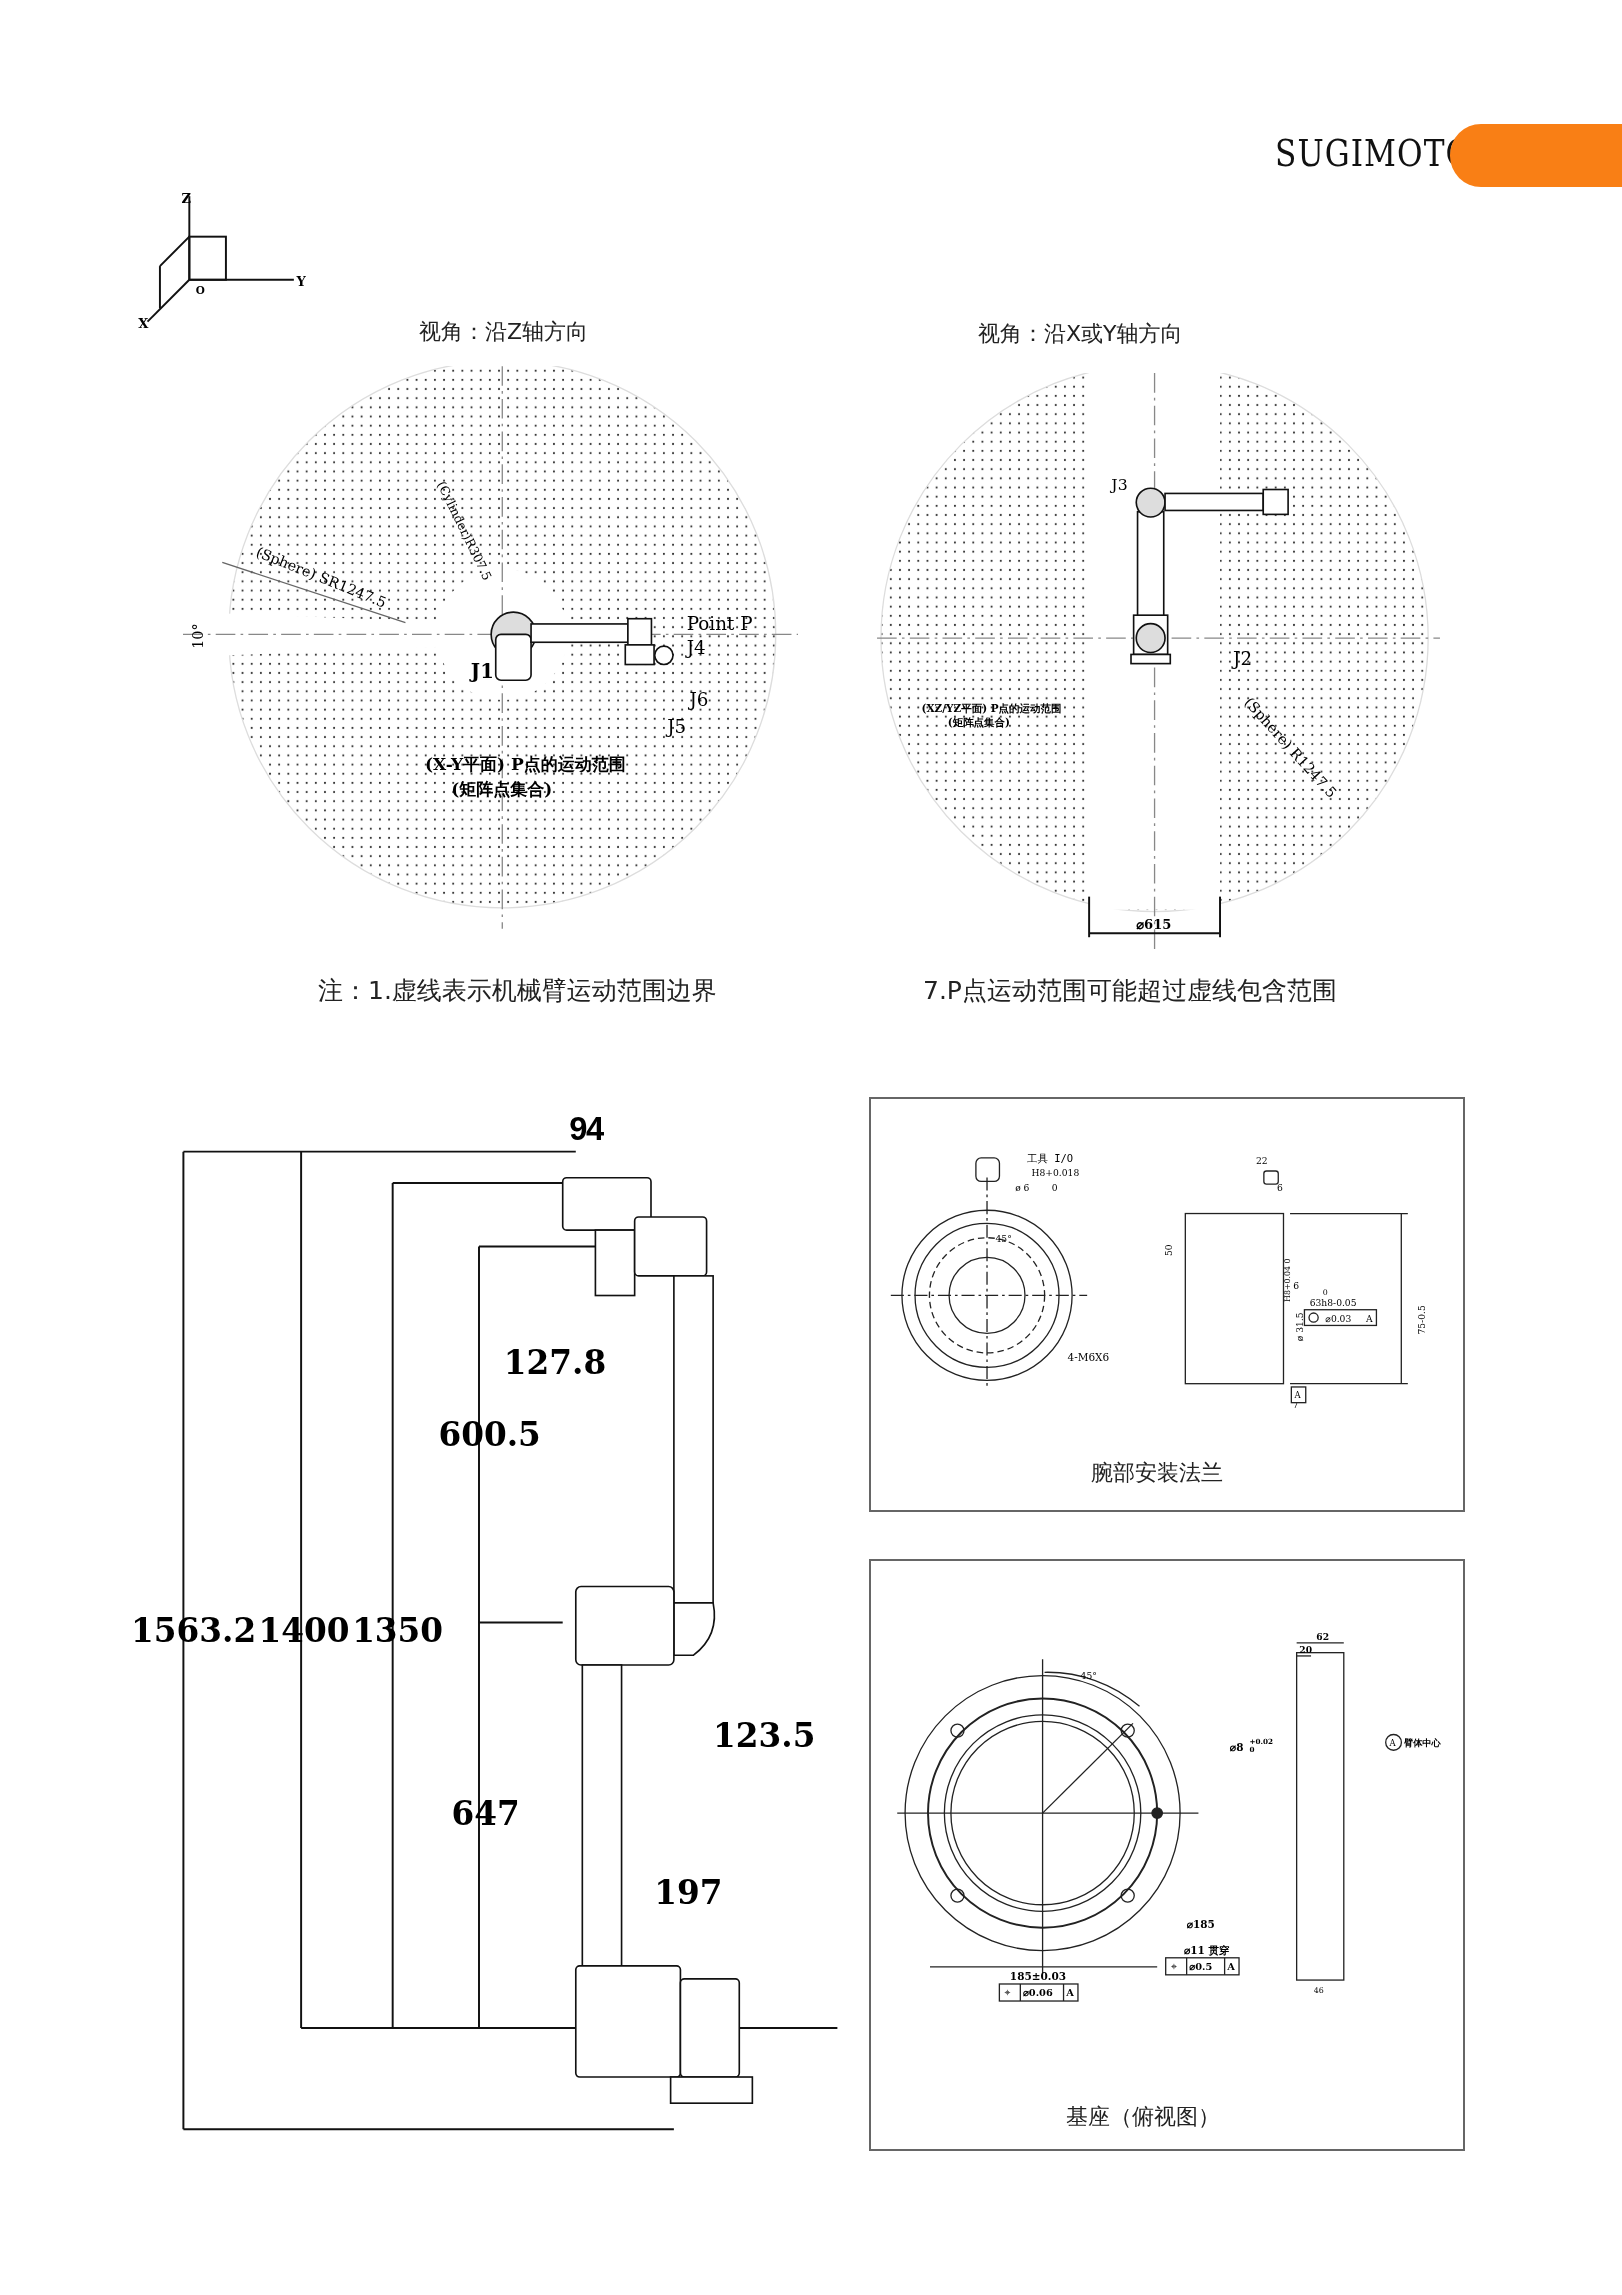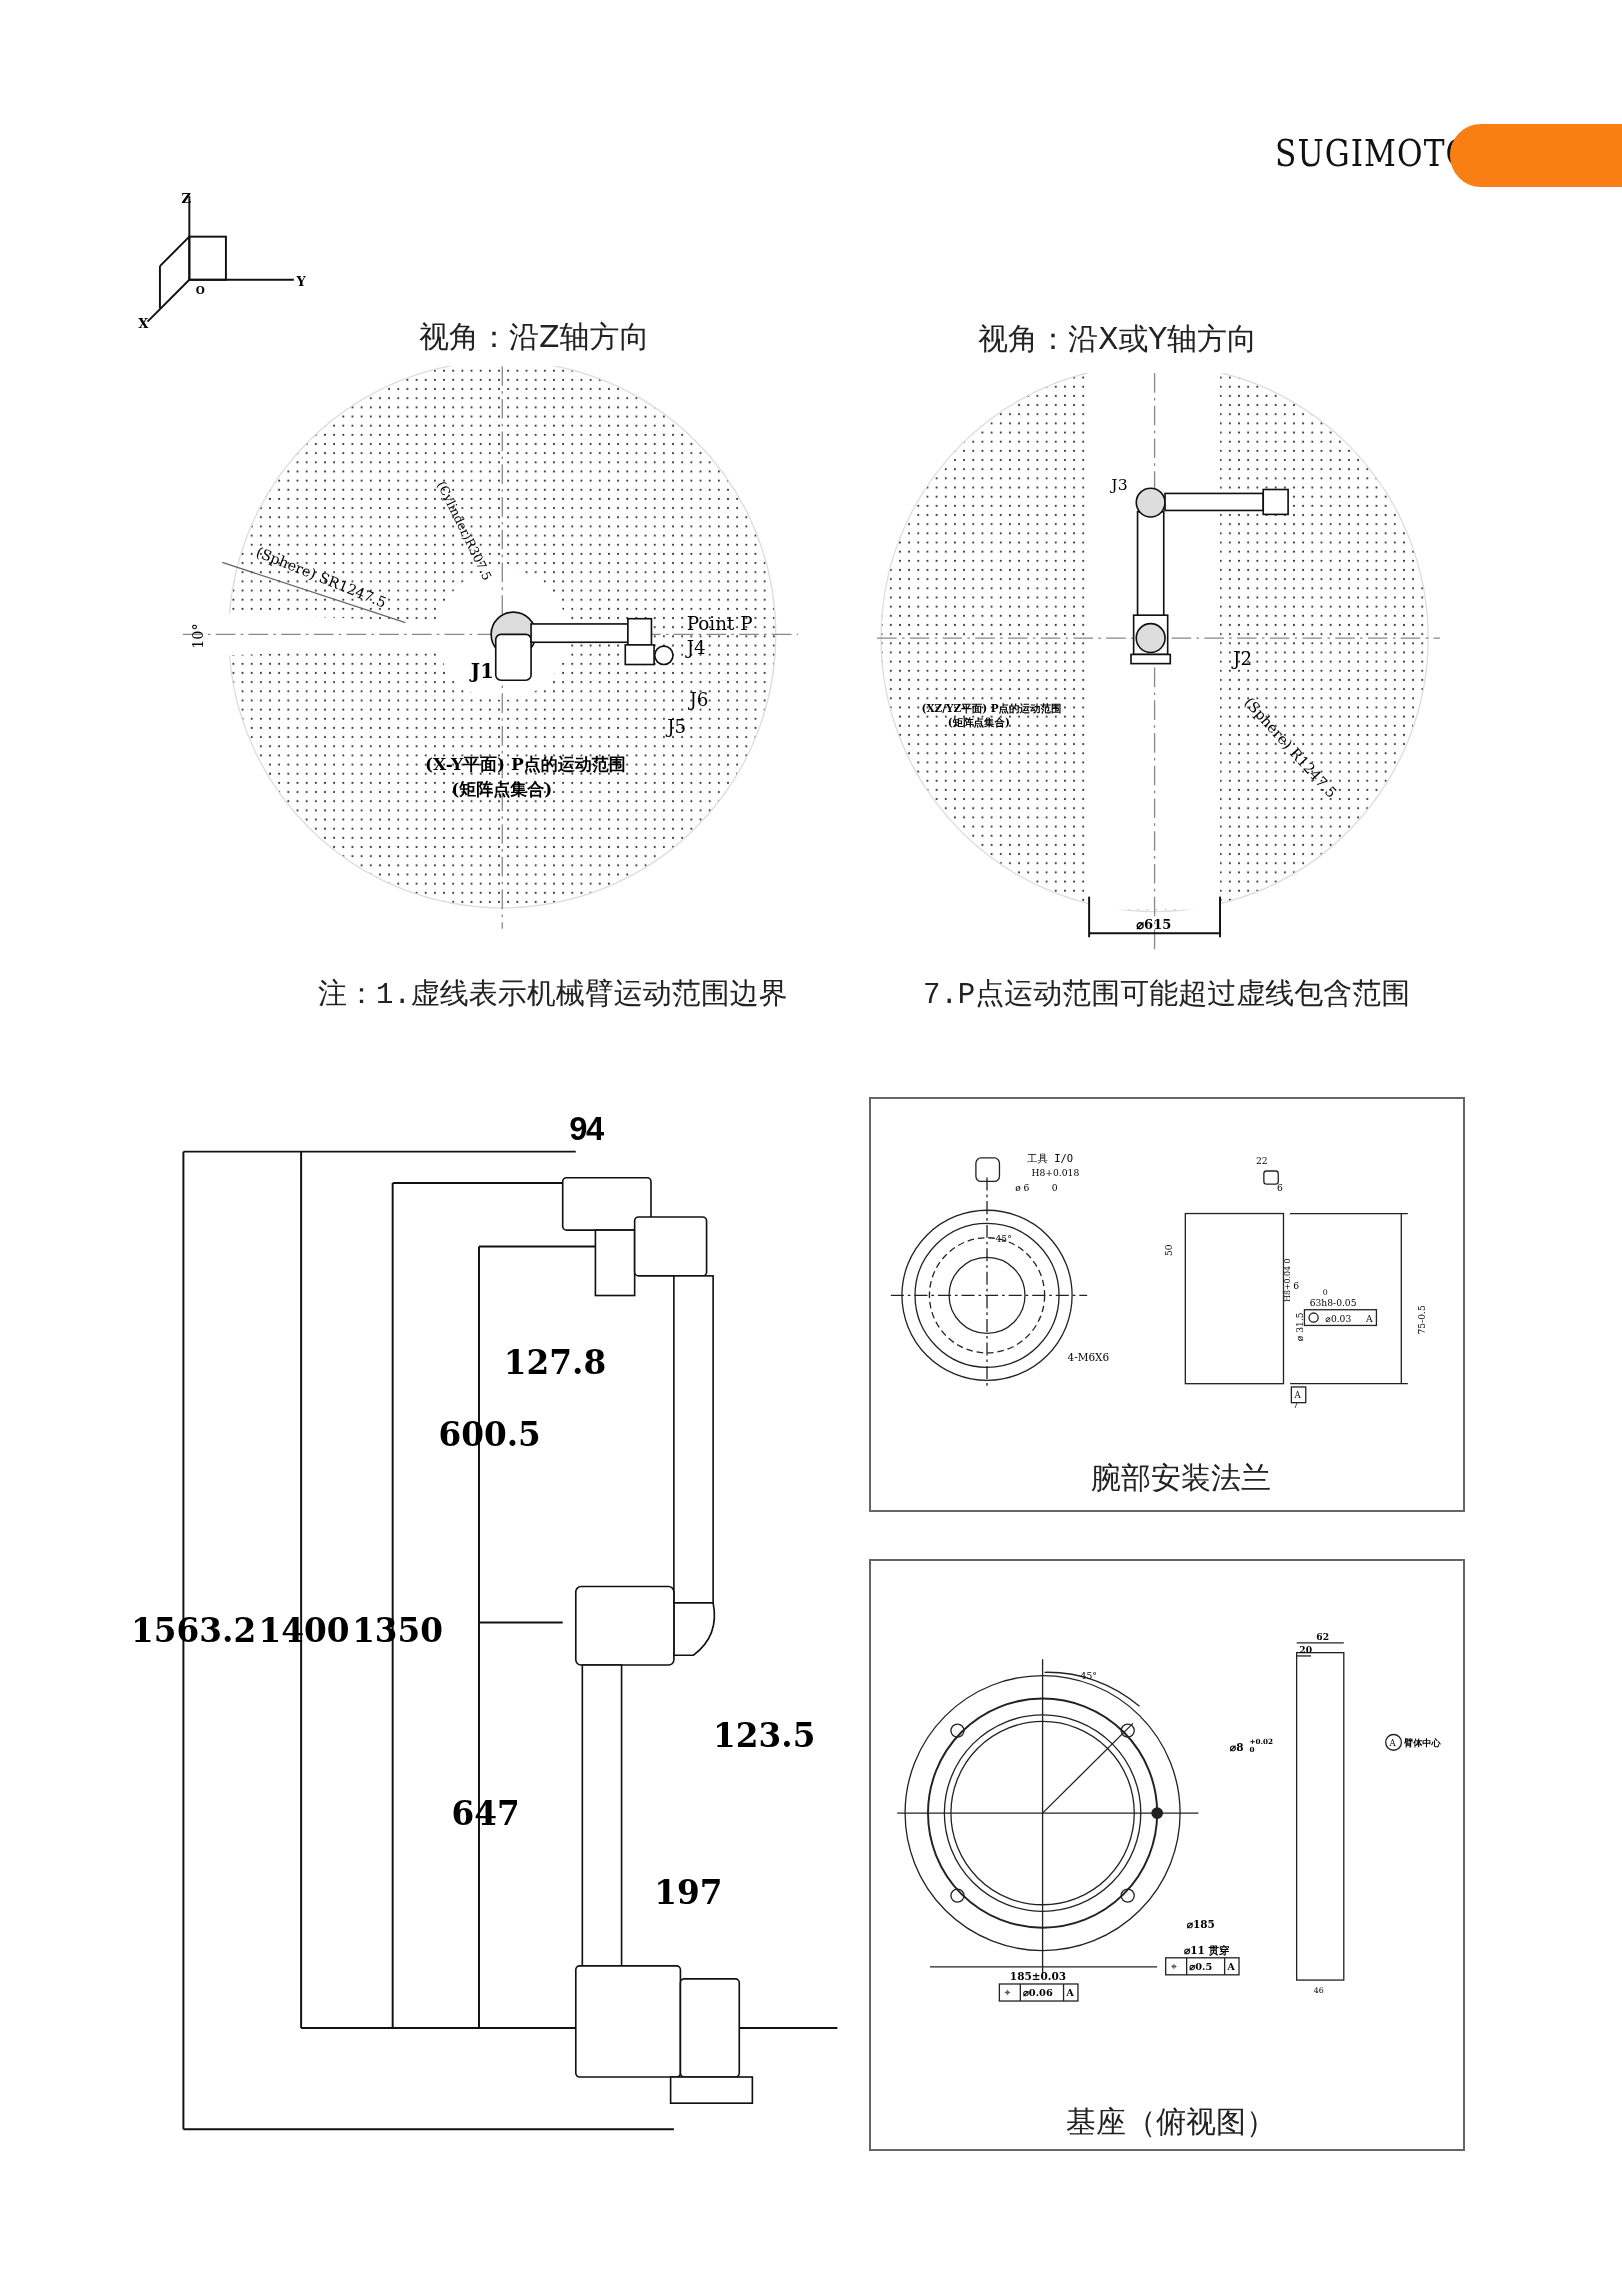--- a/index.html
+++ b/index.html
@@ -1,21 +1,21 @@
 <!DOCTYPE html>
 <html style="font-size:10.5px"><head>
 <meta charset="utf-8">
 <style>
   html,body{margin:0;padding:0;background:#fff;}
   body{width:1623px;height:2295px;position:relative;overflow:hidden;font-family:"DejaVu Sans",sans-serif;color:#111;}
   .abs{position:absolute;}
   .brand{left:1275px;top:131px;font-family:"DejaVu Serif",serif;font-size:38px;letter-spacing:1.3px;color:#111;transform:scaleX(0.82);transform-origin:left top;}
   .brand-bar{left:1450px;top:124px;width:196px;height:63px;background:#f97f15;border-radius:31px 0 0 31px;}
-  .cap{font-size:30px;color:#222;white-space:nowrap;text-align:center;}
-  .note{font-size:29px;color:#222;white-space:nowrap;font-family:Liberation Mono, monospace;}
+  .cap{font-size:22px;color:#222;white-space:nowrap;text-align:center;}
+  .note{font-size:25px;color:#222;white-space:nowrap;}
   .panel{border:2px solid #666;background:#fff;}
   .dimbig{font-family:"Liberation Sans",sans-serif;font-weight:bold;font-size:50px;letter-spacing:-2px;white-space:nowrap;}
   .small{font-family:"DejaVu Sans Mono",monospace;font-size:16px;white-space:nowrap;}
   svg text{font-family:"DejaVu Serif",serif;}
 </style>
 </head>
 <body>
 
 <div class="abs brand">SUGIMOTO</div>
 <div class="abs brand-bar"></div>

